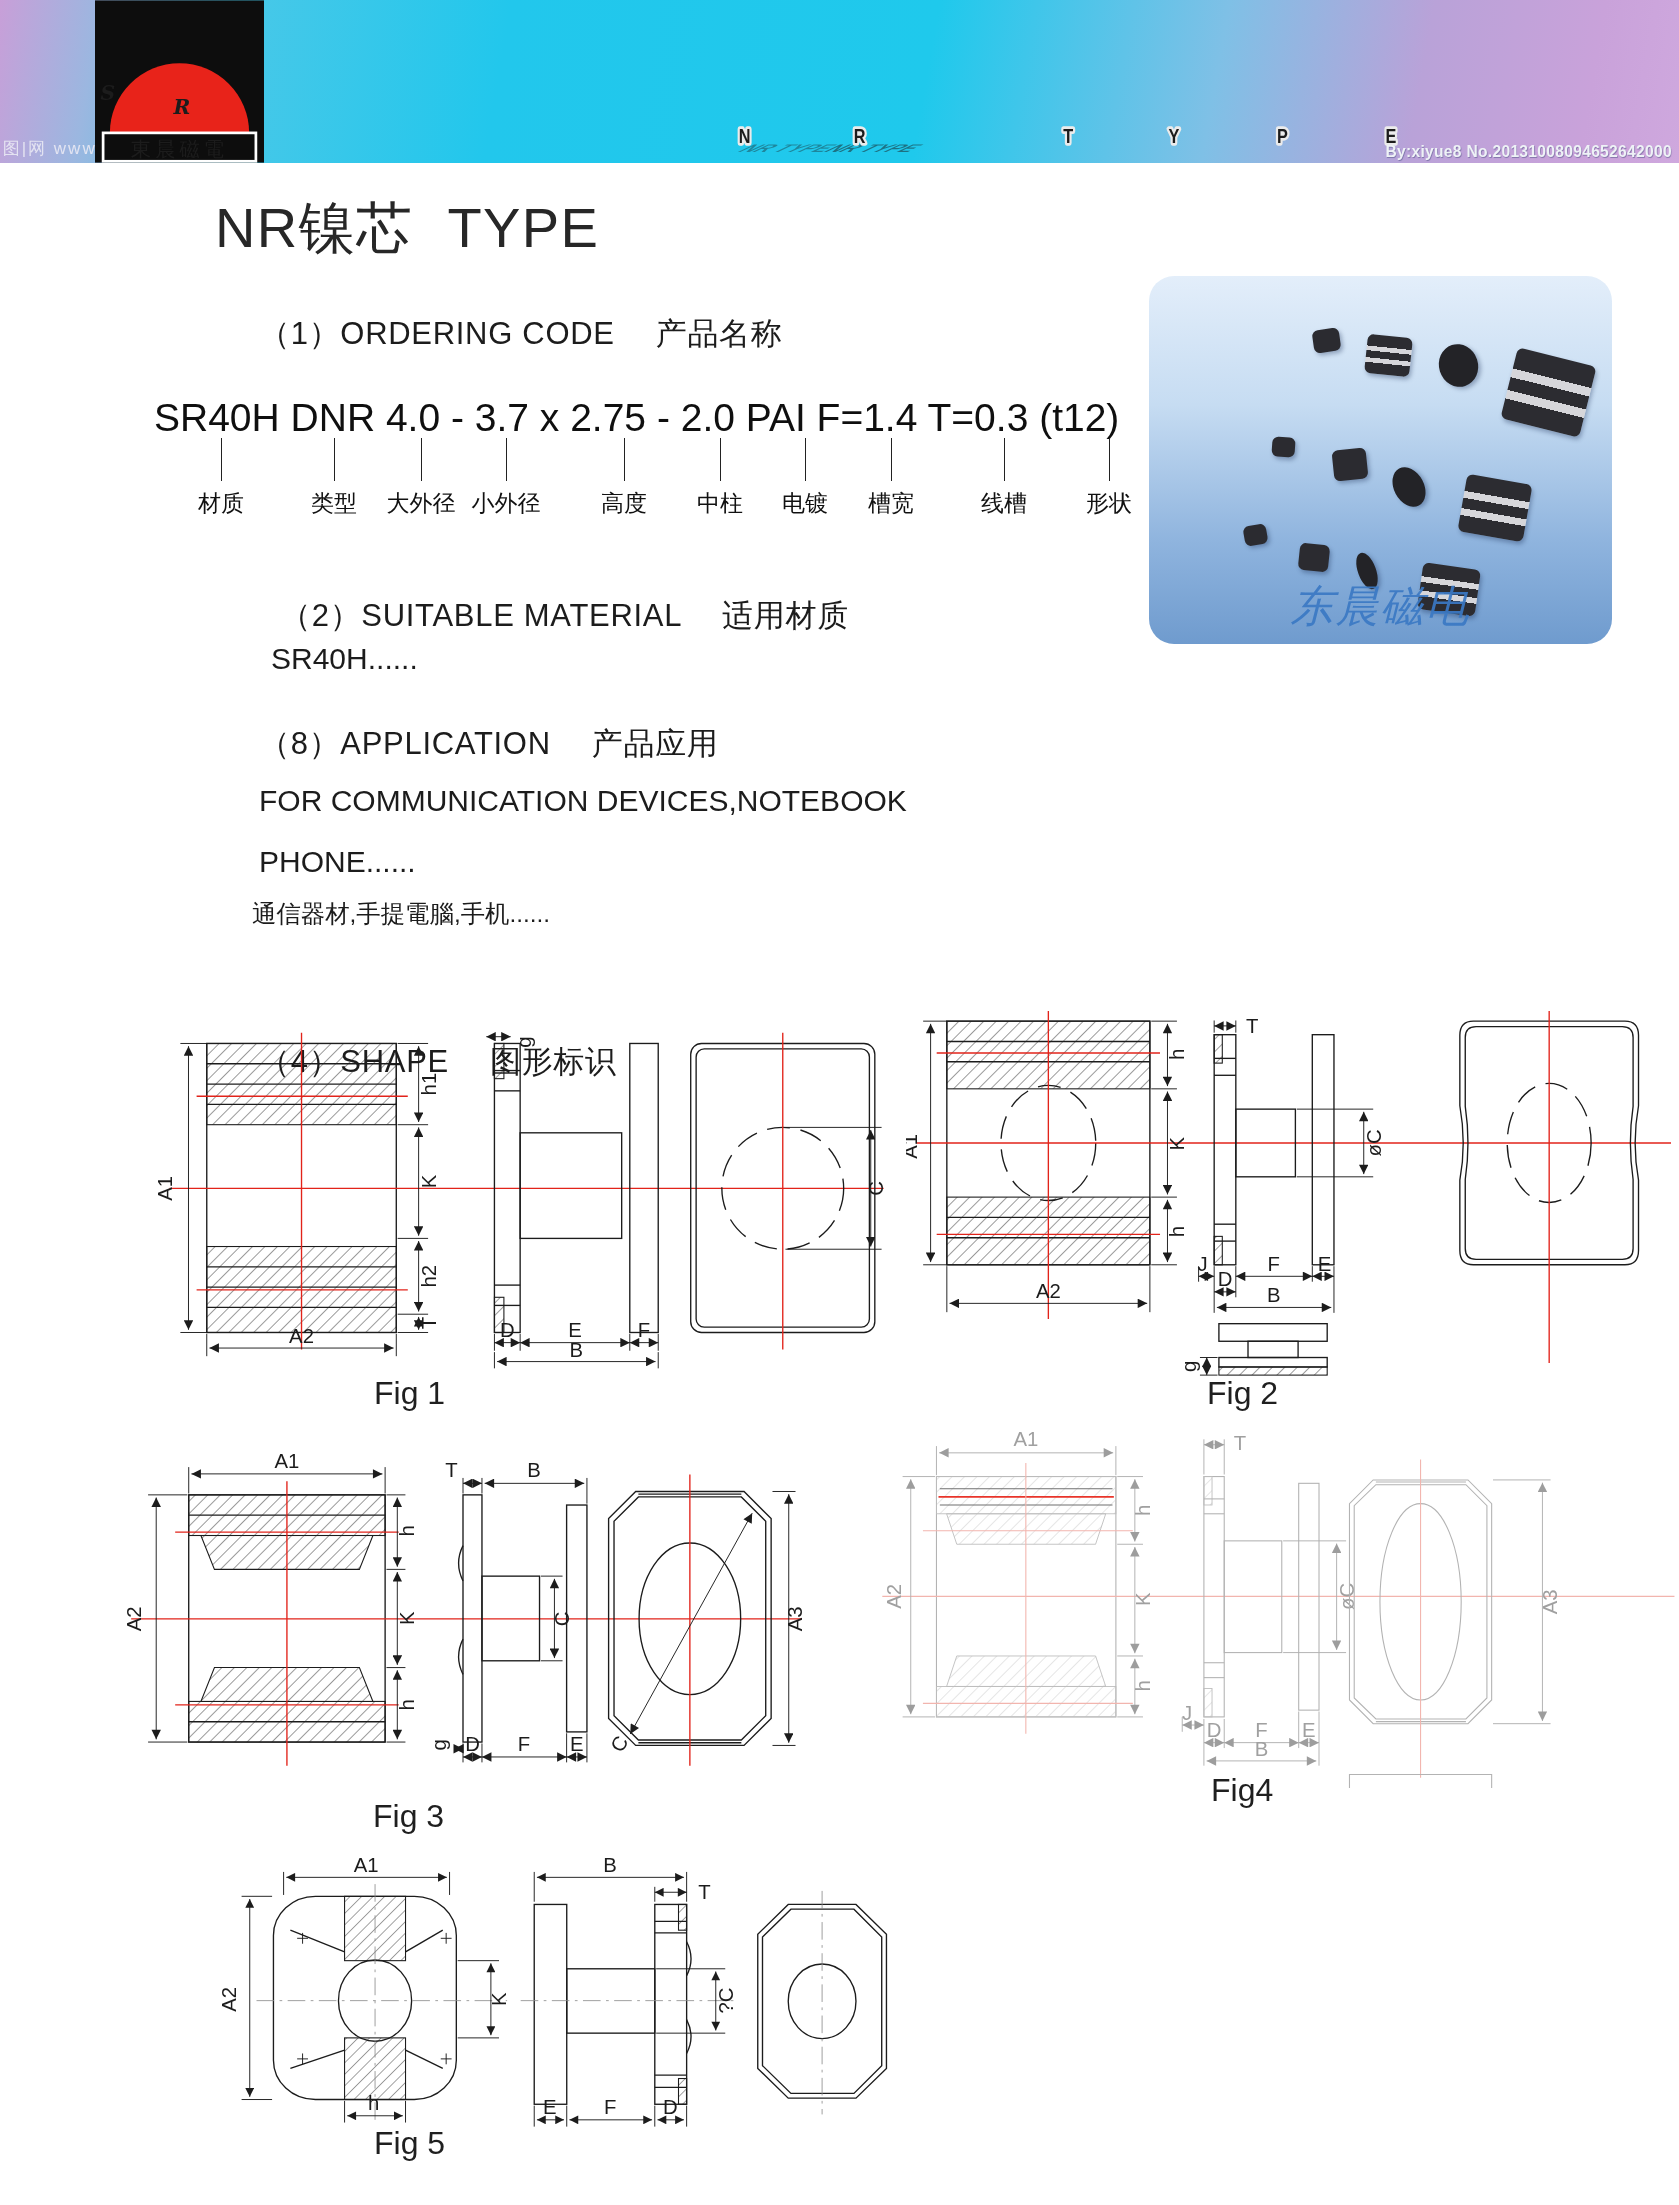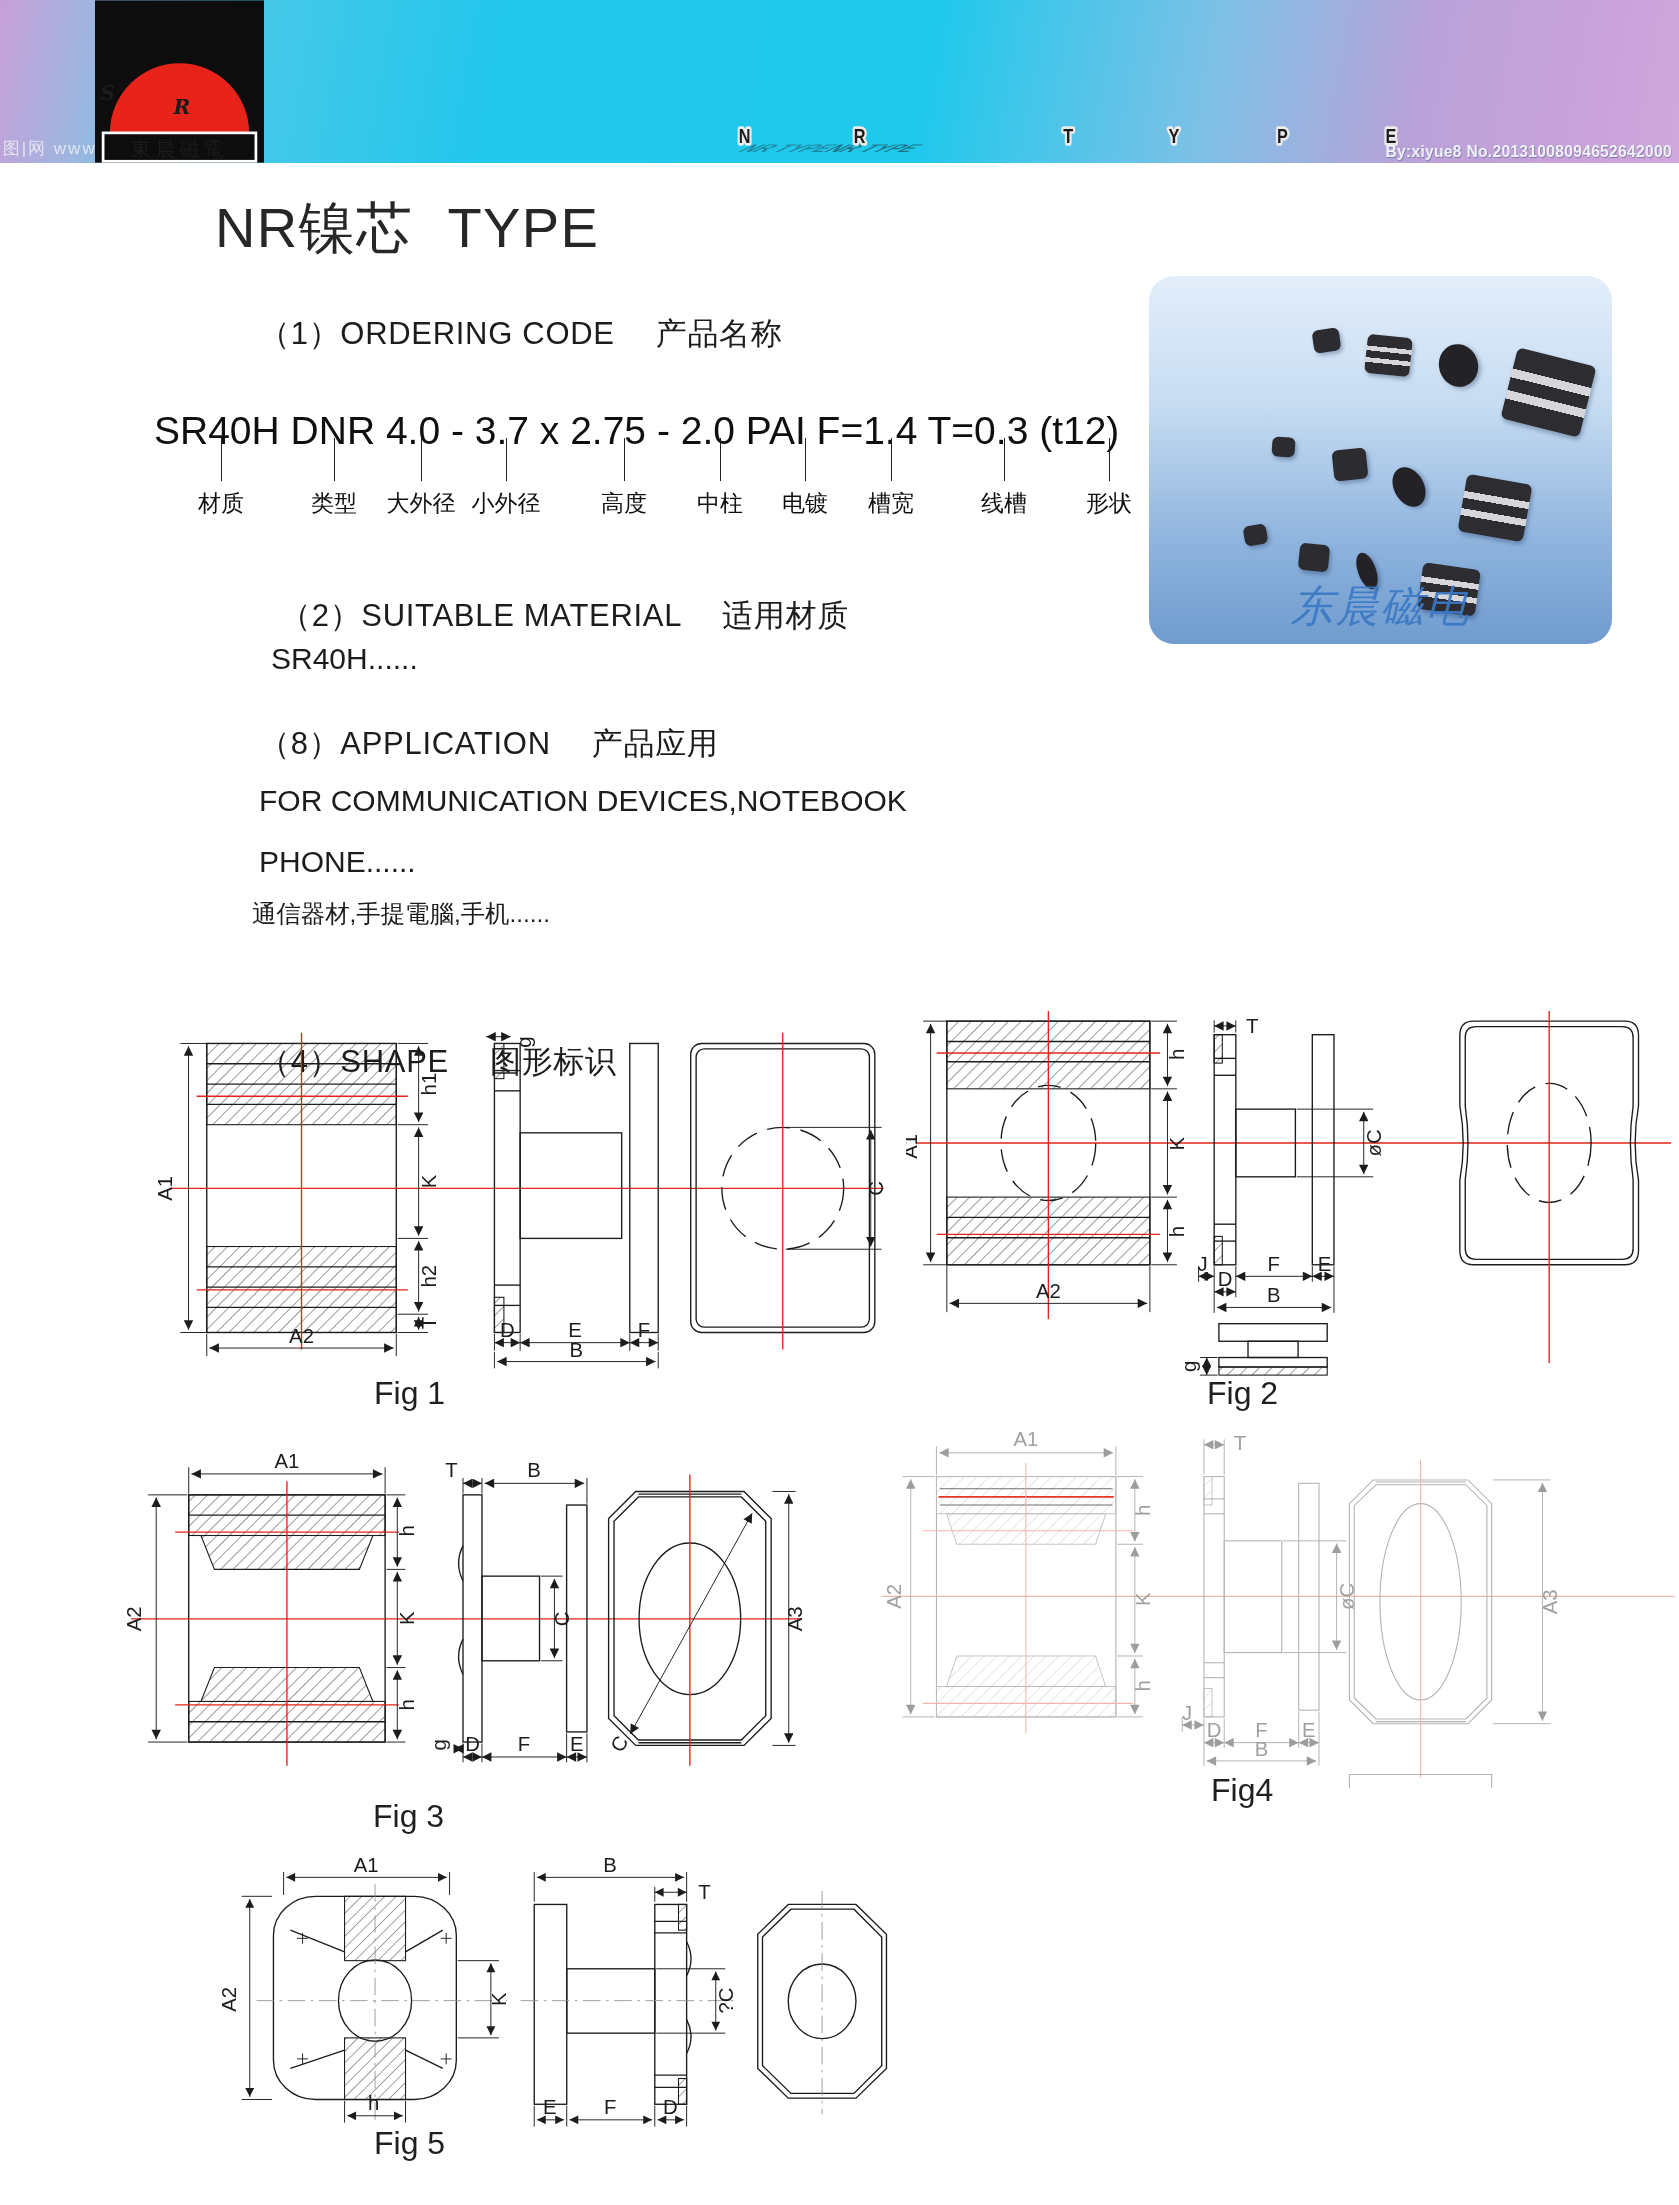--- a/index.html
+++ b/index.html
@@ -12,21 +12,21 @@
   .logo{position:absolute;left:95px;top:0;width:169px;height:163px;}
   .banner-title{position:absolute;left:728px;top:5.4px;width:860px;height:156px;}
   .wm-left{position:absolute;left:2.7px;bottom:2.7px;font-size:17px;color:#e9e9f4;letter-spacing:2px;opacity:.9;}
   .credit{position:absolute;right:8.1px;bottom:2px;font-size:15.6px;font-weight:bold;color:#eef2f6;
           letter-spacing:0.3px;text-shadow:0.7px 0.7px 0.7px rgba(90,90,140,.6);}
 
   
   .doc-title{position:absolute;left:215px;top:191px;font-size:56px;letter-spacing:1.4px;color:#272727;white-space:pre;}
   .sec-heading{position:absolute;font-size:31px;color:#1c1c1c;white-space:pre;letter-spacing:0.7px;margin-left:44px;}
   .body-line{position:absolute;font-size:30px;color:#1c1c1c;white-space:pre;}
-  .code-line{position:absolute;left:154px;top:409px;font-size:39px;color:#0f0f0f;white-space:nowrap;}
+  .code-line{position:absolute;left:154px;top:396px;font-size:39px;color:#0f0f0f;white-space:nowrap;}
   .tick{position:absolute;top:438px;width:1.4px;height:43px;background:#222;}
   .olabel{position:absolute;top:488px;font-size:23px;color:#111;transform:translateX(-50%);white-space:nowrap;}
   .fig-caption{position:absolute;font-size:32px;color:#1f1f1f;text-align:left;}
 
   
   .product{position:absolute;left:1149px;top:276px;width:463px;height:368px;
     background:linear-gradient(180deg,#e3eefa 0%,#c6dcf2 35%,#8fb4de 72%,#6f9bce 100%);border-radius:25px;}
   .comp{position:absolute;background:#2b2b30;border-radius:6.1px;box-shadow:2px 2.7px 4.1px rgba(25,45,85,.35);}
   .comp.band{background:linear-gradient(180deg,#2c2c31 0%,#2c2c31 30%,#d6d6da 30%,#d6d6da 42%,#2c2c31 42%,#2c2c31 60%,#d6d6da 60%,#d6d6da 72%,#2c2c31 72%);}
   .comp.lens{border-radius:50%;background:#232327;}

